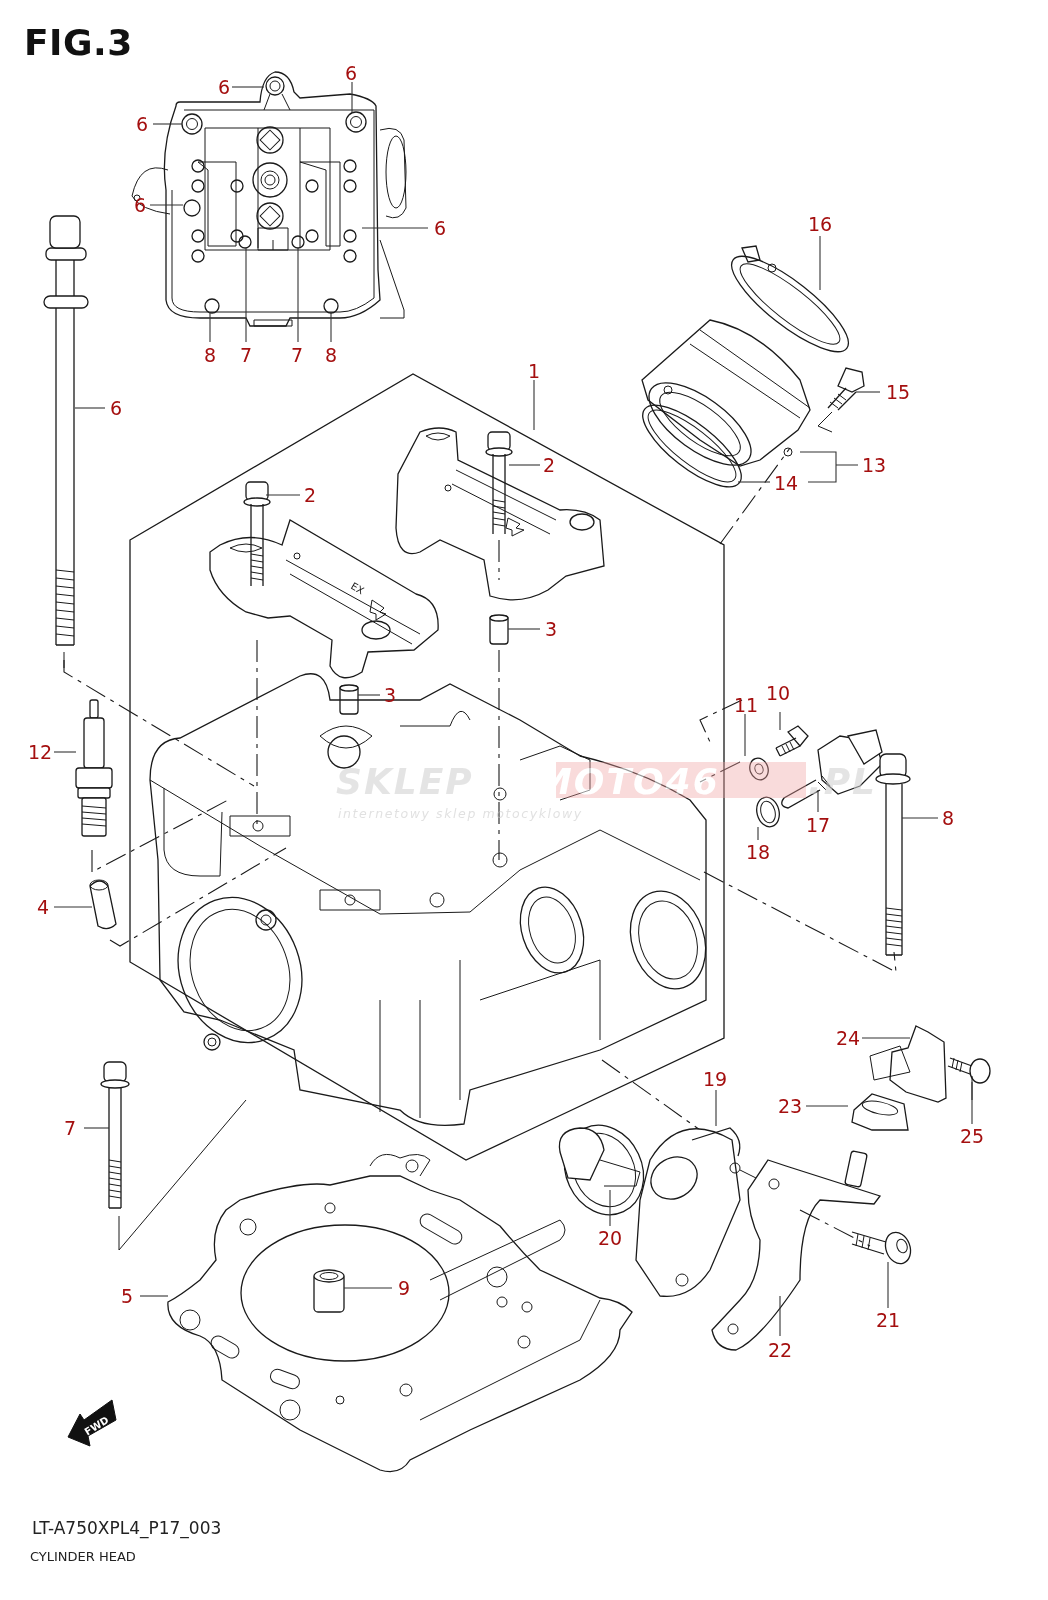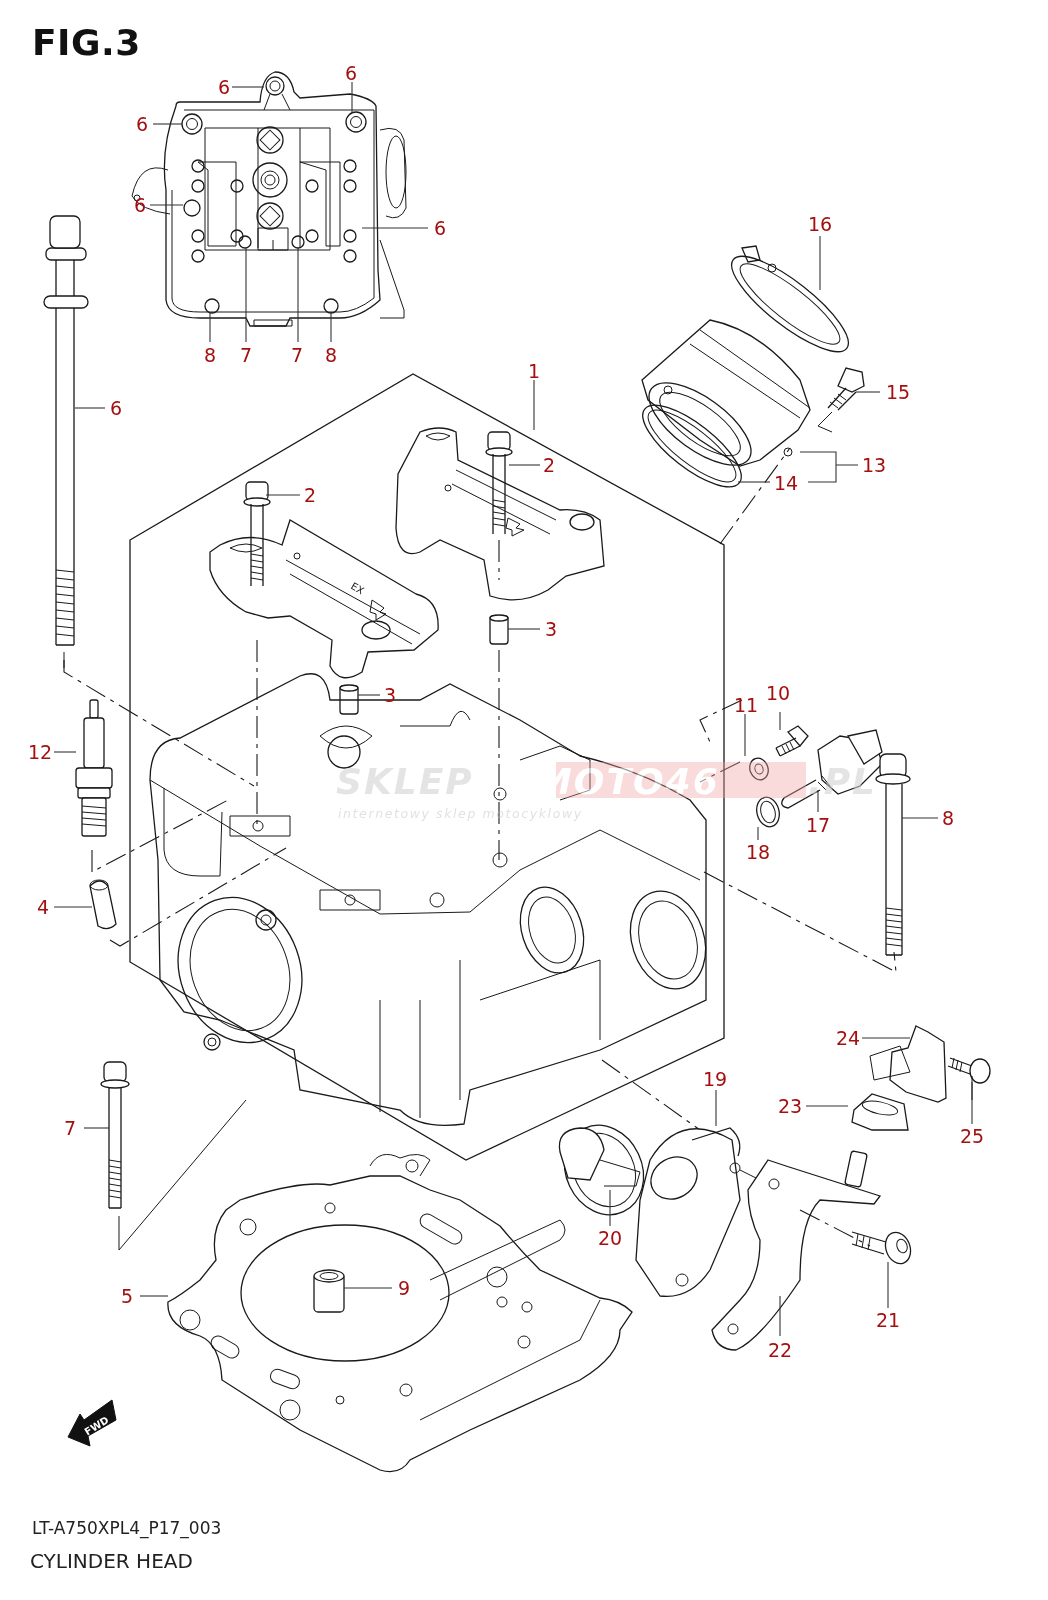--- a/index.html
+++ b/index.html
@@ -1,25 +1,25 @@
 <!DOCTYPE html>
 <html><head>
 <meta charset="utf-8">
 <style>
   html, body { margin: 0; padding: 0; background: #ffffff; }
   body { width: 1048px; height: 1600px; position: relative; overflow: hidden;
          font-family: "DejaVu Sans", sans-serif; }
-  #fig-title { position: absolute; left: 32px; top: 22px; font-family: "DejaVu Sans", sans-serif;
+  #fig-title { position: absolute; left: 24px; top: 22px; font-family: "DejaVu Sans", sans-serif;
                font-weight: bold; font-size: 36px; color: #111; letter-spacing: 0.5px; }
   #drawing { position: absolute; left: 0; top: 0; }
   .callout { font-family: "DejaVu Sans", sans-serif; font-size: 19px; fill: #a40f0f; }
   .wm-main { font-family: "DejaVu Sans", sans-serif; font-weight: bold; font-style: italic; font-size: 36px; letter-spacing: 2px; }
   .wm-sub { font-family: "DejaVu Sans", sans-serif; font-style: italic; font-size: 12.5px; letter-spacing: 1.6px; fill: #c9c9c9; }
   #footer-code { position: absolute; left: 32px; top: 1518px; font-size: 17px; color: #222; text-align: center; }
-  #footer-name { position: absolute; left: 30px; top: 1549px; font-size: 20px; color: #222; }
+  #footer-name { position: absolute; left: 30px; top: 1549px; font-size: 13px; color: #222; }
   svg .ln { stroke: #1a1a1a; stroke-width: 1.3; fill: none; }
   svg .lnf { stroke: #1a1a1a; stroke-width: 1.3; fill: #fff; }
   svg .thin { stroke: #1a1a1a; stroke-width: 1; fill: none; }
   svg .dash { stroke: #1a1a1a; stroke-width: 1.1; fill: none; stroke-dasharray: 22 6 4 6; }
   svg .leader { stroke: #333; stroke-width: 1.1; fill: none; }
 </style>
 </head>
 <body>
 
 <div id="fig-title">FIG.3</div>

